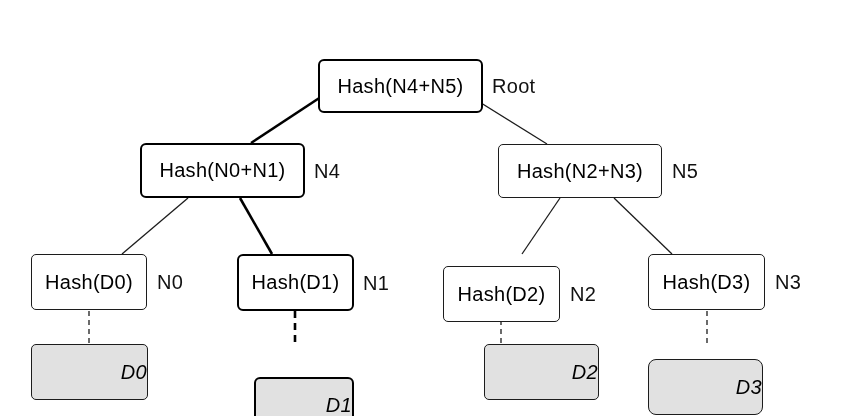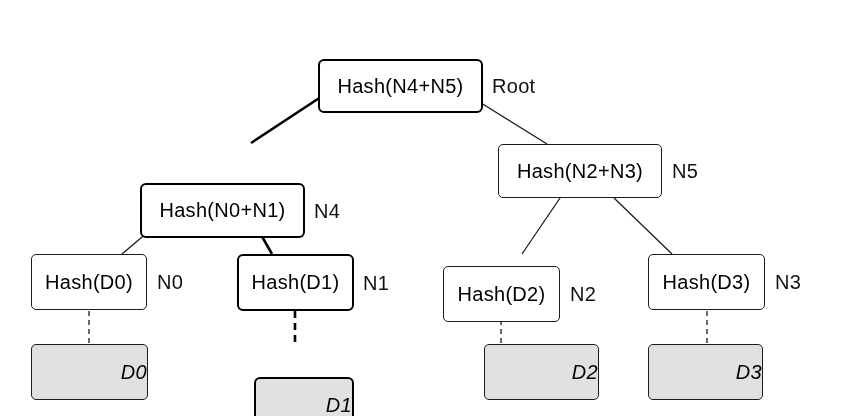--- a/index.html
+++ b/index.html
@@ -82,21 +82,21 @@
     <line x1="501" y1="311" x2="501" y2="344" stroke="#1c1c1c" stroke-width="1.3" stroke-dasharray="5 4"></line>
 
     <line x1="707" y1="311" x2="707" y2="344" stroke="#1c1c1c" stroke-width="1.3" stroke-dasharray="5 4"></line>
   </svg>
 
   <div class="node bold" style="left:318px; top:33px; width:165px; height:54px;margin-top:26px;">
     <span>Hash(N4+N5)</span>
     <span class="tag">Root</span>
   </div>
 
-  <div class="node bold" style="left:140px; top:143px; width:165px; height:55px;margin-top:40px;">
+  <div class="node bold" style="left:140px; top:143px; width:165px; height:55px;">
     <span>Hash(N0+N1)</span>
     <span class="tag">N4</span>
   </div>
   <div class="node" style="left:498px; top:144px; width:164px; height:54px;">
     <span>Hash(N2+N3)</span>
     <span class="tag">N5</span>
   </div>
 
   <div class="node" style="left:31px; top:254px; width:116px; height:56px;">
     <span>Hash(D0)</span>
@@ -117,17 +117,17 @@
 
   <div class="node data" style="left:31px; top:344px; width:117px; height:56px;">
     <span>D0</span>
   </div>
   <div class="node data bold" style="left:254px; top:345px; width:100px; height:57px;margin-top:32px;">
     <span>D1</span>
   </div>
   <div class="node data" style="left:443px; top:344px; width:115px; height:56px;margin-left:41px;">
     <span>D2</span>
   </div>
-  <div class="node data" style="left:648px; top:344px; width:115px; height:56px;">
+  <div class="node data" style="left:648px; top:359px; width:115px; height:56px;border-radius:8px;">
     <span>D3</span>
   </div>
 
 </div>
 
 </body></html>

